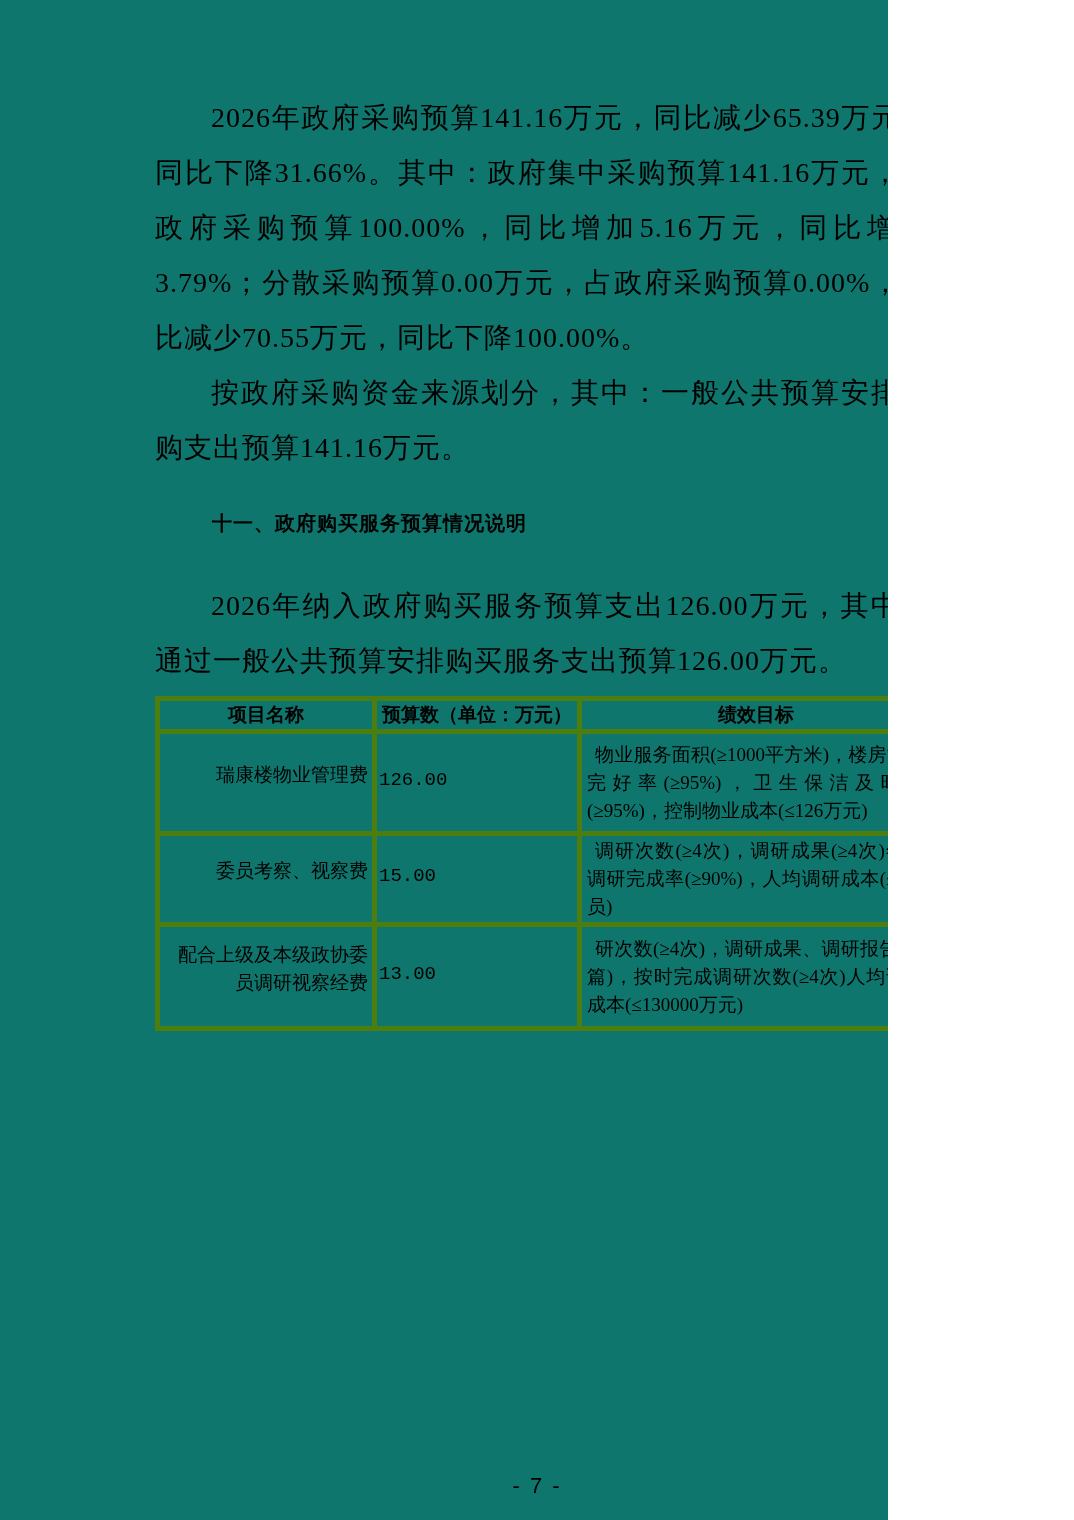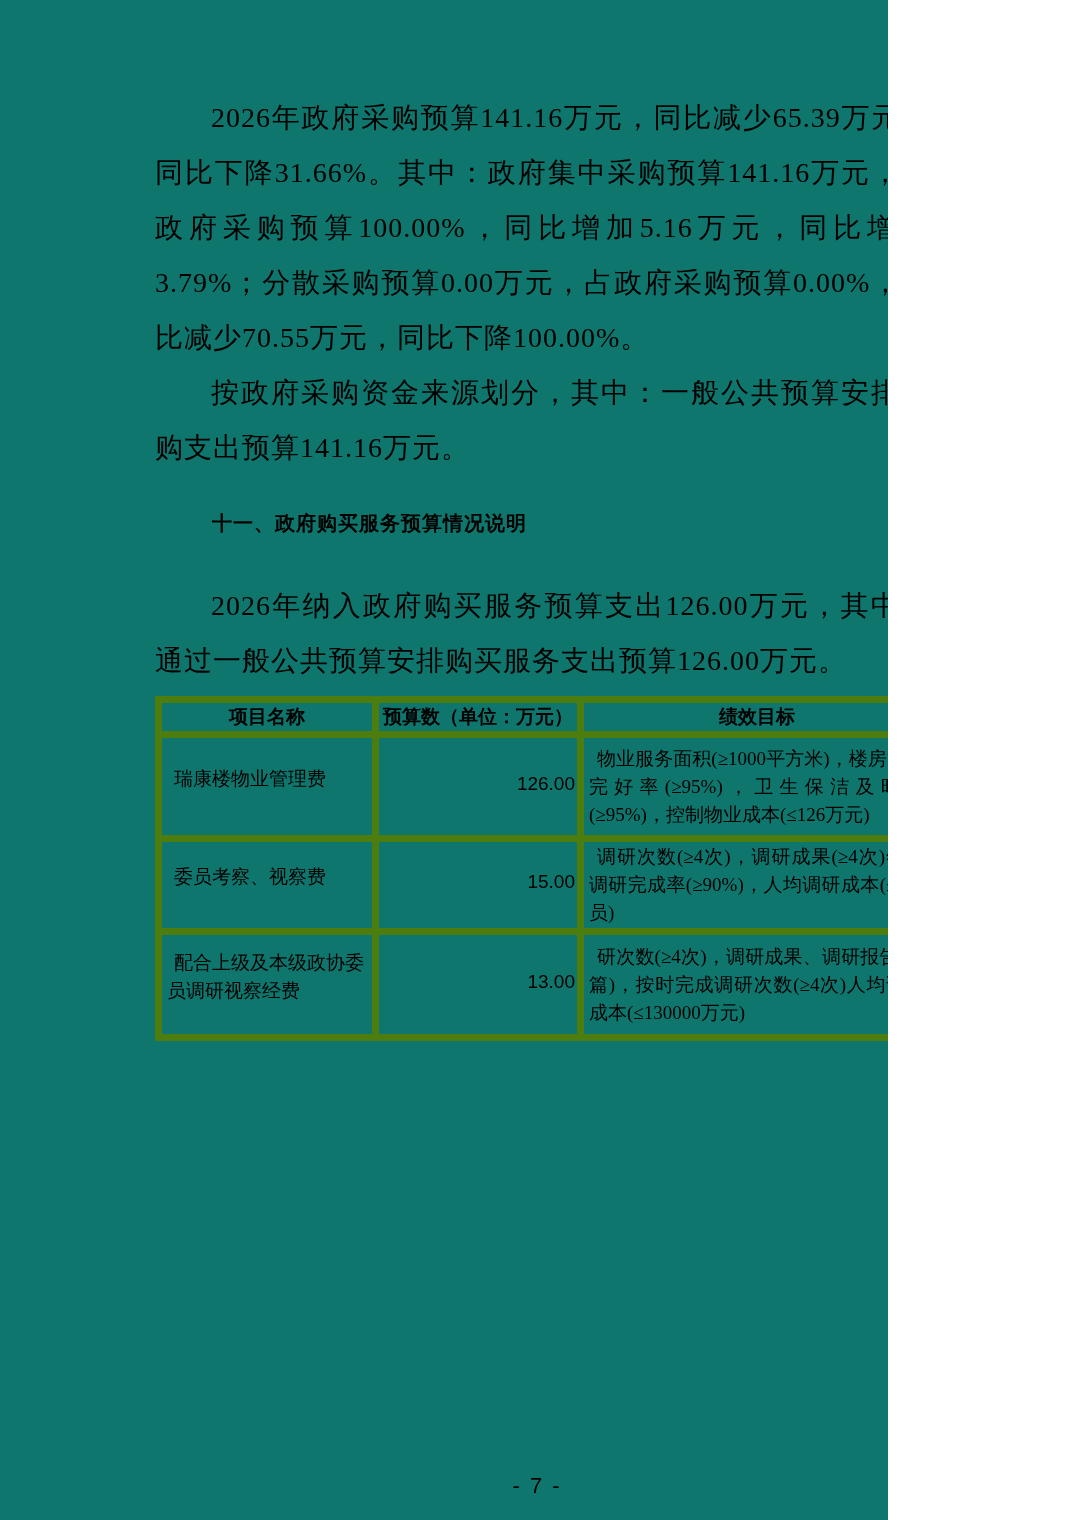--- a/index.html
+++ b/index.html
@@ -53,42 +53,41 @@
   h2.h11 { margin-top: 28px; }
   h2.h12 { margin-top: 18px; }
   table.perf {
     margin-top: 8px;
     border-collapse: collapse;
     width: 775px;
     table-layout: fixed;
     font-size: 19px;
   }
   table.perf th, table.perf td {
-    border: 7px solid #4d7c0f;
+    border: 5px solid #4d7c0f;
     vertical-align: middle;
     line-height: 28px;
     overflow: hidden;
   }
   table.perf { border: 2px solid #000000; }
   table.perf th {
     height: 28px;
     font-weight: bold;
     text-align: center;
     font-family: "Liberation Serif", serif;
     padding: 0 2px;
   }
   td.cell-name {
-    text-align: left;
+    text-align: right;
     padding: 0 4px 16px 5px;
     text-indent: 7px;
   }
   td.cell-budget {
-    text-align: right;
     padding: 0 2px 6px 2px;
-    font-family: Liberation Sans, sans-serif;
+    font-family: Liberation Mono, monospace;
   }
   td.cell-target {
     text-align: justify;
     padding: 1px 5px;
     text-indent: 8px;
     margin-top: 48px;
   }
   tr.r1 td { height: 81px; }
   tr.r2 td { height: 58px; }
   tr.r3 td { height: 57px; }

